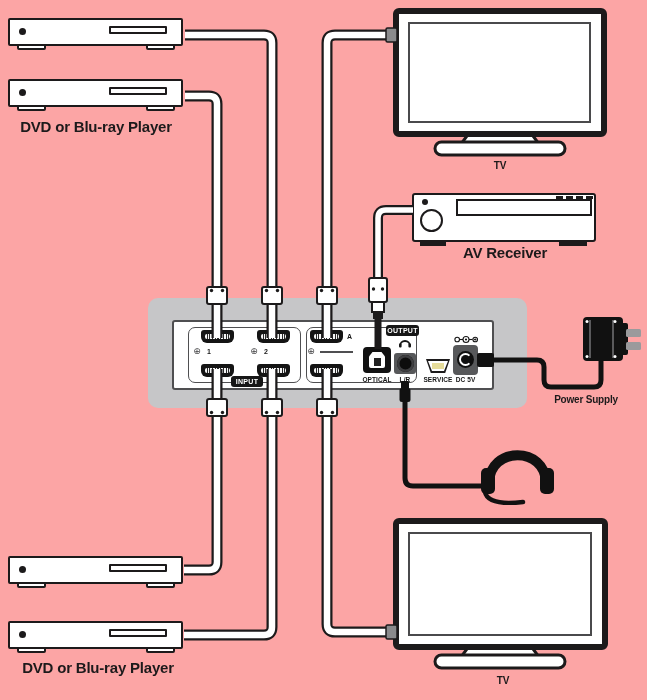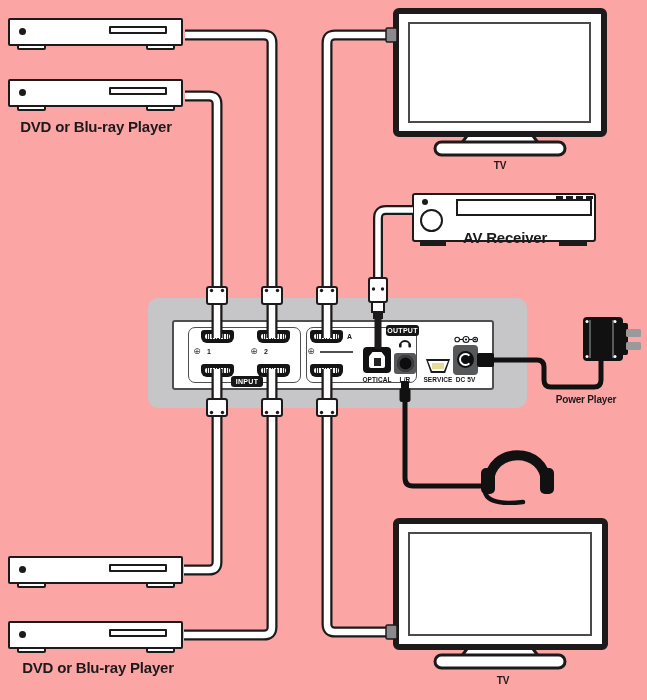--- a/index.html
+++ b/index.html
@@ -141,21 +141,21 @@
       <span class="avr-knob"></span>
       <span class="avr-display"></span>
       <span class="avr-dash" style="left:142px"></span>
       <span class="avr-dash" style="left:152px"></span>
       <span class="avr-dash" style="left:162px"></span>
       <span class="avr-dash" style="left:172px"></span>
     </div>
     <span class="avr-foot" style="left:8px;width:26px"></span>
     <span class="avr-foot" style="left:147px;width:28px"></span>
   </div>
-  <div class="dlabel" style="left:425px;top:229px;width:160px">AV Receiver</div>
+  <div class="dlabel" style="left:425px;top:244px;width:160px">AV Receiver</div>
 
   <div class="abs band"></div>
   <div class="abs face"></div>
 
   <div class="pgroup" style="left:188px;top:327px;width:113px;height:56px"></div>
   <div class="hdmi" style="left:201px;top:330px"></div>
   <div class="hdmi" style="left:257px;top:330px"></div>
   <div class="hdmi" style="left:201px;top:364px"></div>
   <div class="hdmi" style="left:257px;top:364px"></div>
   <span class="screw" style="left:192px;top:346px"></span>
@@ -308,14 +308,14 @@
     </g>
 
     <g>
       <path d="M489,483 C489,446 546,446 546,483" fill="none" stroke="#111" stroke-width="10"></path>
       <rect x="481" y="468" width="14" height="26" rx="5" fill="#111"></rect>
       <rect x="540" y="468" width="14" height="26" rx="5" fill="#111"></rect>
       <path d="M485,492 Q488,506 523,502" fill="none" stroke="#111" stroke-width="4.5" stroke-linecap="round"></path>
     </g>
   </svg>
 
-  <div class="dlabel small" style="left:533px;top:392px;width:106px;z-index:21">Power Player</div>
+  <div class="dlabel small" style="left:533px;top:392px;width:106px;z-index:21">Power Supply</div>
 </div>
 
 </body></html>

